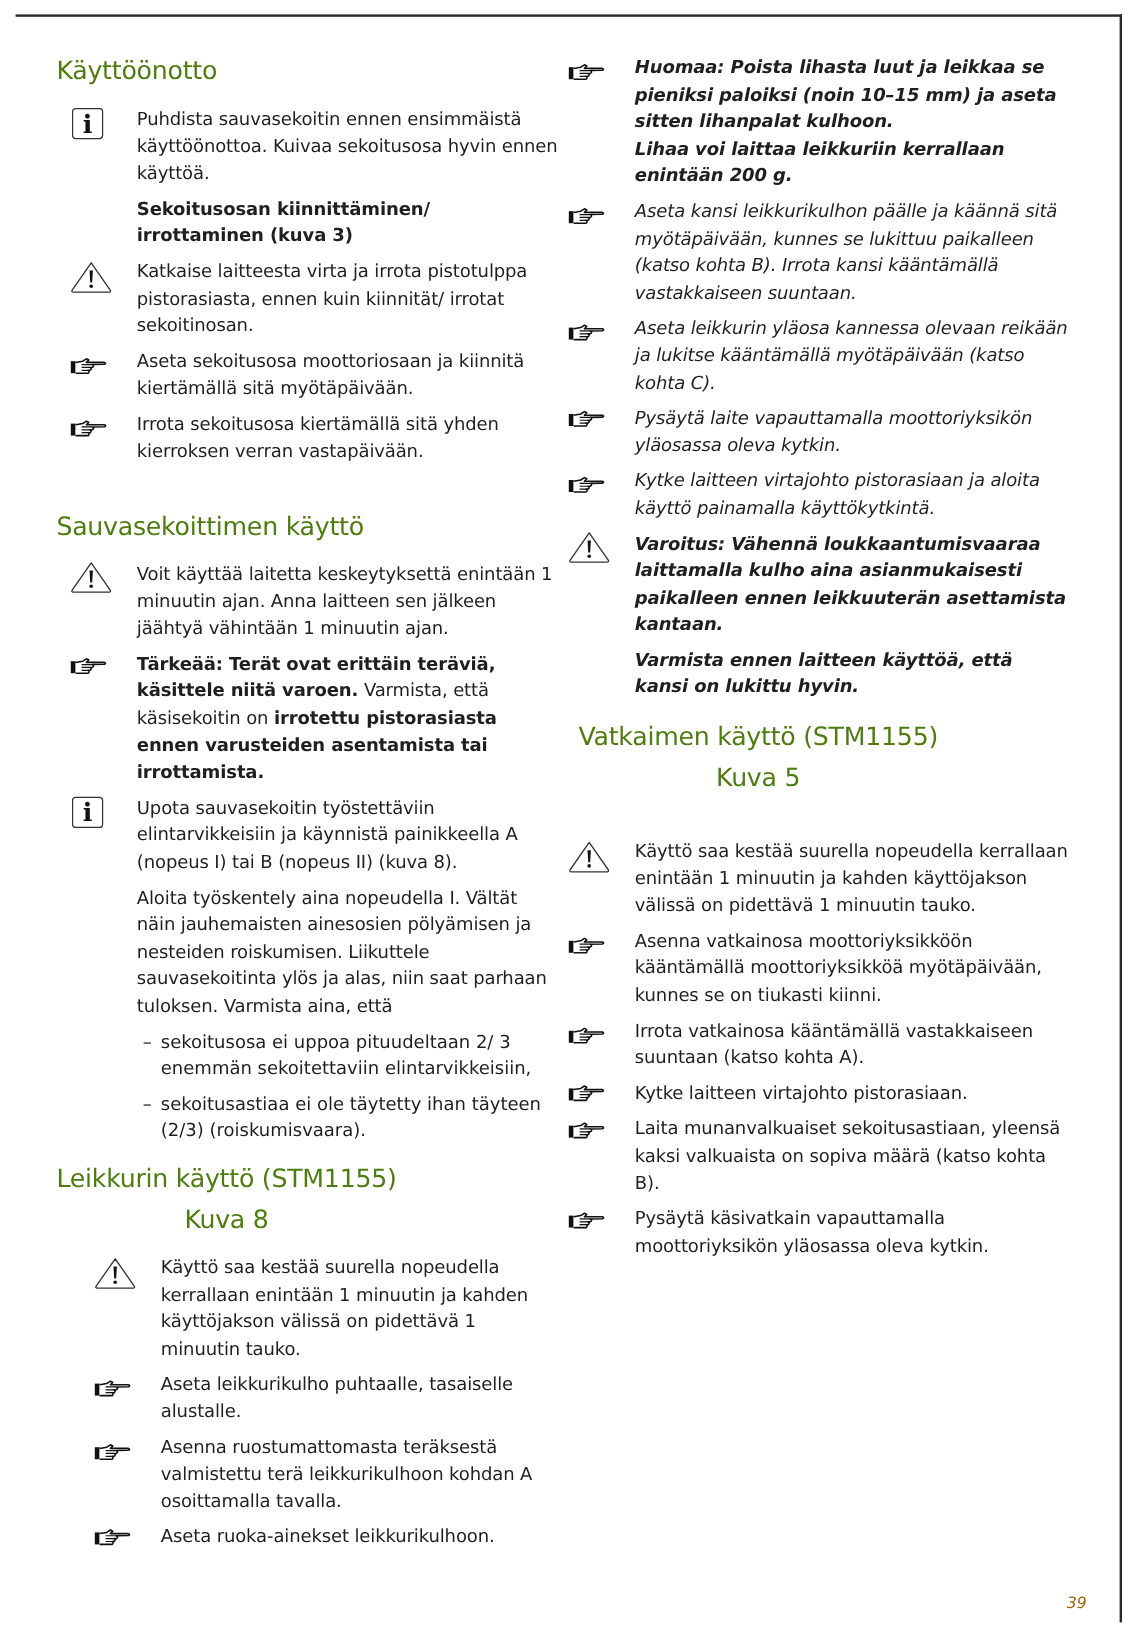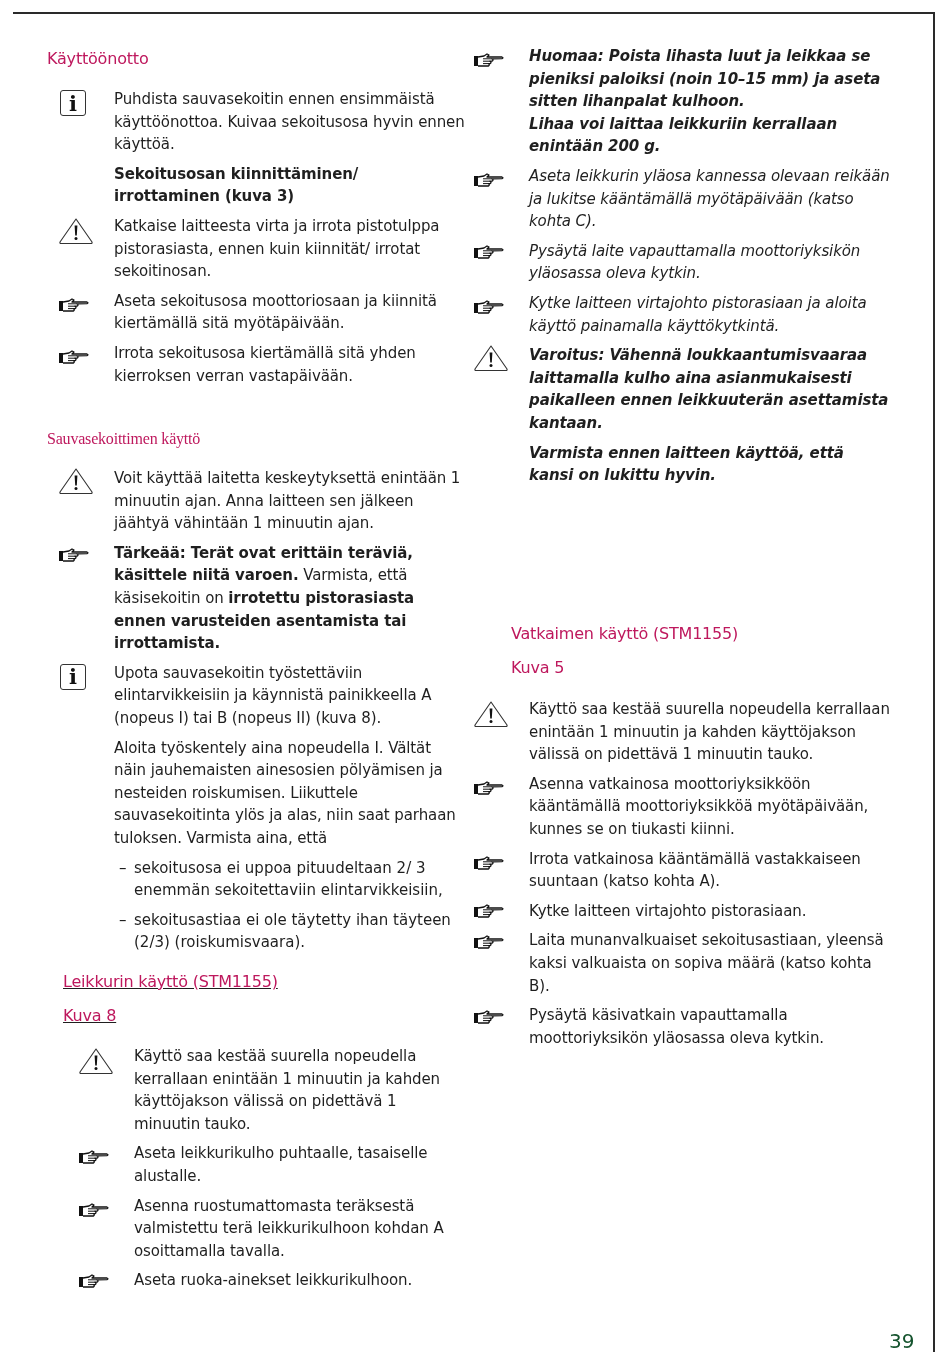--- a/index.html
+++ b/index.html
@@ -2,29 +2,29 @@
 <html><head>
 <meta charset="utf-8">
 <style>
   html, body { margin: 0; padding: 0; background: #ffffff; }
   body {
     width: 950px; height: 1364px; position: relative; overflow: hidden;
     font-family: "DejaVu Sans", sans-serif; color: #1f1f1f;
   }
   .frame-top { position: absolute; left: 13px; top: 12px; width: 922px; height: 2px; background: #2a2a2a; }
   .frame-right { position: absolute; left: 933px; top: 12px; width: 2px; height: 1340px; background: #2a2a2a; }
-  .page-number { position: absolute; left: 889px; top: 1329px; font-size: 20px; color: #14532d; }
+  .page-number { position: absolute; left: 889px; top: 1329px; font-size: 13px; color: #a16207; font-style: italic; }
 
   .col { position: absolute; top: 0; }
   .col-left { left: 47px; width: 420px; }
   .col-right { left: 482px; width: 420px; }
 
   h2 {
     font-family: "DejaVu Sans", sans-serif; font-weight: normal;
-    font-size: 16px; line-height: 34px; margin: 0; color: #be185d; letter-spacing: -0.2px;
+    font-size: 21px; line-height: 34px; margin: 0; color: #4d7c0f; letter-spacing: -0.2px; text-align: center;
   }
   .item { position: relative; padding-left: 67px; font-size: 15px; line-height: 22.6px; margin-bottom: 7px; letter-spacing: -0.1px; }
   .item.indent { padding-left: 87px; }
   .item .icon { position: absolute; left: 11px; top: 2px; width: 36px; height: 26px; }
   .item.indent .icon { left: 31px; }
   .b { font-weight: bold; }
   .dash { position: relative; padding-left: 87px; font-size: 15px; line-height: 22.6px; margin-bottom: 7px; }
   .dash .mark { position: absolute; left: 72px; top: 0; }
 
   
@@ -89,21 +89,21 @@
     <div class="item">
       <span class="icon" style="top:6px;">
           <svg width="32" height="20">
             <use href="#hand"></use>
           </svg>
         </span>
       <span>Irrota sekoitusosa kiertämällä sitä yhden kierroksen verran vastapäivään.</span>
     </div>
   </div>
 
-  <h2 style="position:absolute; top:422px; left:0;font-family:Liberation Serif, serif;">Sauvasekoittimen käyttö</h2>
+  <h2 style="position:absolute; top:422px; left:0;">Sauvasekoittimen käyttö</h2>
 
   <div style="position:absolute; top:467px; left:0; width:420px;">
     <div class="item">
       <span class="icon" style="top:0px;">
           <svg width="36" height="28">
             <use href="#warn"></use>
           </svg>
         </span>
       <span>Voit käyttää laitetta keskeytyksettä enintään 1 minuutin ajan. Anna laitteen sen jälkeen jäähtyä vähintään 1 minuutin ajan.</span>
     </div>
@@ -127,21 +127,21 @@
     <div class="dash">
       <span class="mark">–</span>
       <span>sekoitusosa ei uppoa pituudeltaan 2/ 3 enemmän sekoitettaviin elintarvikkeisiin,</span>
     </div>
     <div class="dash">
       <span class="mark">–</span>
       <span>sekoitusastiaa ei ole täytetty ihan täyteen (2/3) (roiskumisvaara).</span>
     </div>
   </div>
 
-  <div style="position:absolute; top:965px; left:16px;text-decoration:underline;">
+  <div style="position:absolute; top:965px; left:0;">
     <h2>Leikkurin käyttö (STM1155)</h2>
     <h2>Kuva 8</h2>
   </div>
 
   <div style="position:absolute; top:1045px; left:0; width:420px;">
     <div class="item indent">
       <span class="icon">
           <svg width="36" height="28">
             <use href="#warn"></use>
           </svg>
@@ -186,20 +186,28 @@
         </span>
       <span>Huomaa: Poista lihasta luut ja leikkaa se pieniksi paloiksi (noin 10–15 mm) ja aseta sitten lihanpalat kulhoon.</span><br>
       <span>Lihaa voi laittaa leikkuriin kerrallaan enintään 200 g.</span>
     </div>
     <div class="item">
       <span class="icon" style="top:6px;">
           <svg width="32" height="20">
             <use href="#hand"></use>
           </svg>
         </span>
+      <span>Aseta kansi leikkurikulhon päälle ja käännä sitä myötäpäivään, kunnes se lukittuu paikalleen (katso kohta B). Irrota kansi kääntämällä vastakkaiseen suuntaan.</span>
+    </div>
+    <div class="item">
+      <span class="icon" style="top:6px;">
+          <svg width="32" height="20">
+            <use href="#hand"></use>
+          </svg>
+        </span>
       <span>Aseta leikkurin yläosa kannessa olevaan reikään ja lukitse kääntämällä myötäpäivään (katso kohta C).</span>
     </div>
     <div class="item">
       <span class="icon" style="top:3px;">
           <svg width="32" height="20">
             <use href="#hand"></use>
           </svg>
         </span>
       <span>Pysäytä laite vapauttamalla moottoriyksikön yläosassa oleva kytkin.</span>
     </div>
@@ -217,21 +225,21 @@
             <use href="#warn"></use>
           </svg>
         </span>
       <span>Varoitus: Vähennä loukkaantumisvaaraa laittamalla kulho aina asianmukaisesti paikalleen ennen leikkuuterän asettamista kantaan.</span>
     </div>
     <div class="item b">
       <span>Varmista ennen laitteen käyttöä, että kansi on lukittu hyvin.</span>
     </div>
   </div>
 
-  <div style="position:absolute; top:617px; left:0;margin-left:29px;">
+  <div style="position:absolute; top:597px; left:0;">
     <h2>Vatkaimen käyttö (STM1155)</h2>
     <h2>Kuva 5</h2>
   </div>
 
   <div style="position:absolute; top:698px; left:-20px; width:430px;">
     <div class="item">
       <span class="icon">
           <svg width="36" height="28">
             <use href="#warn"></use>
           </svg>

